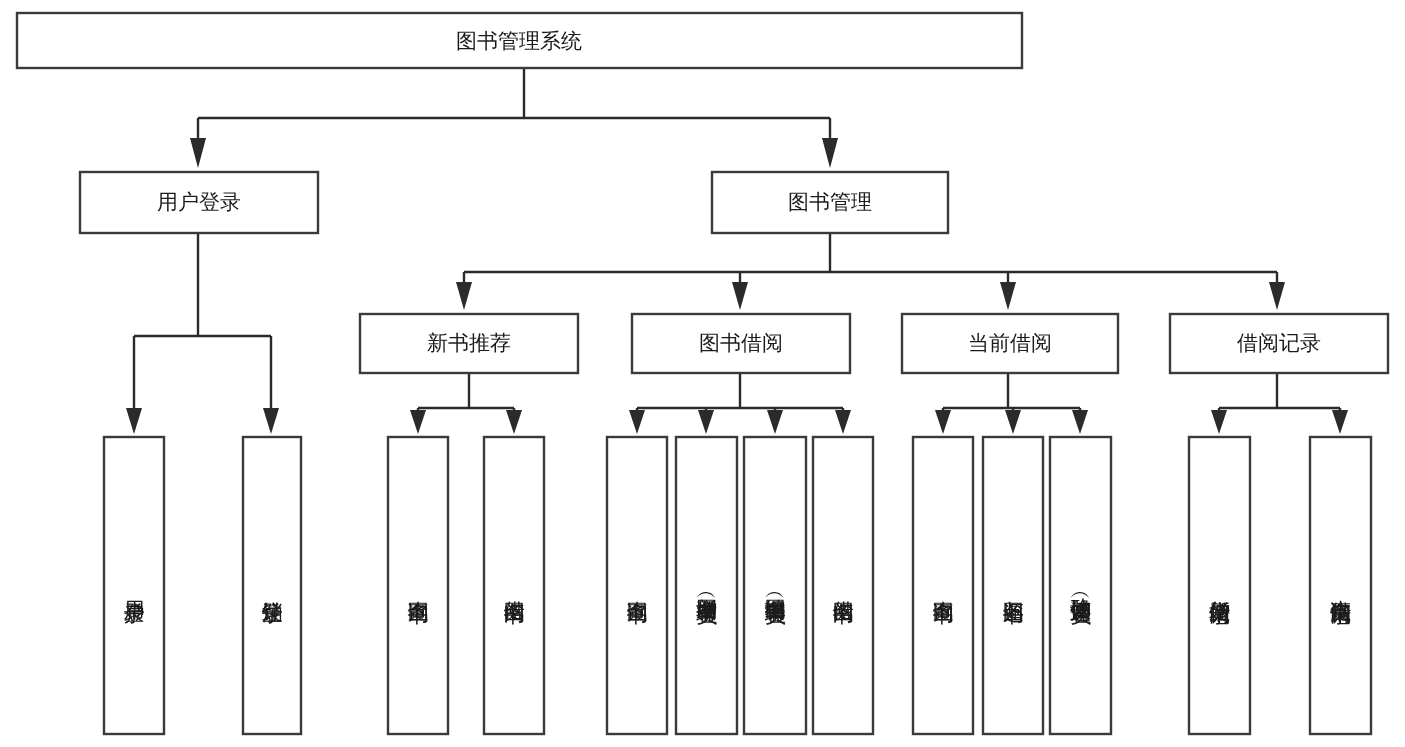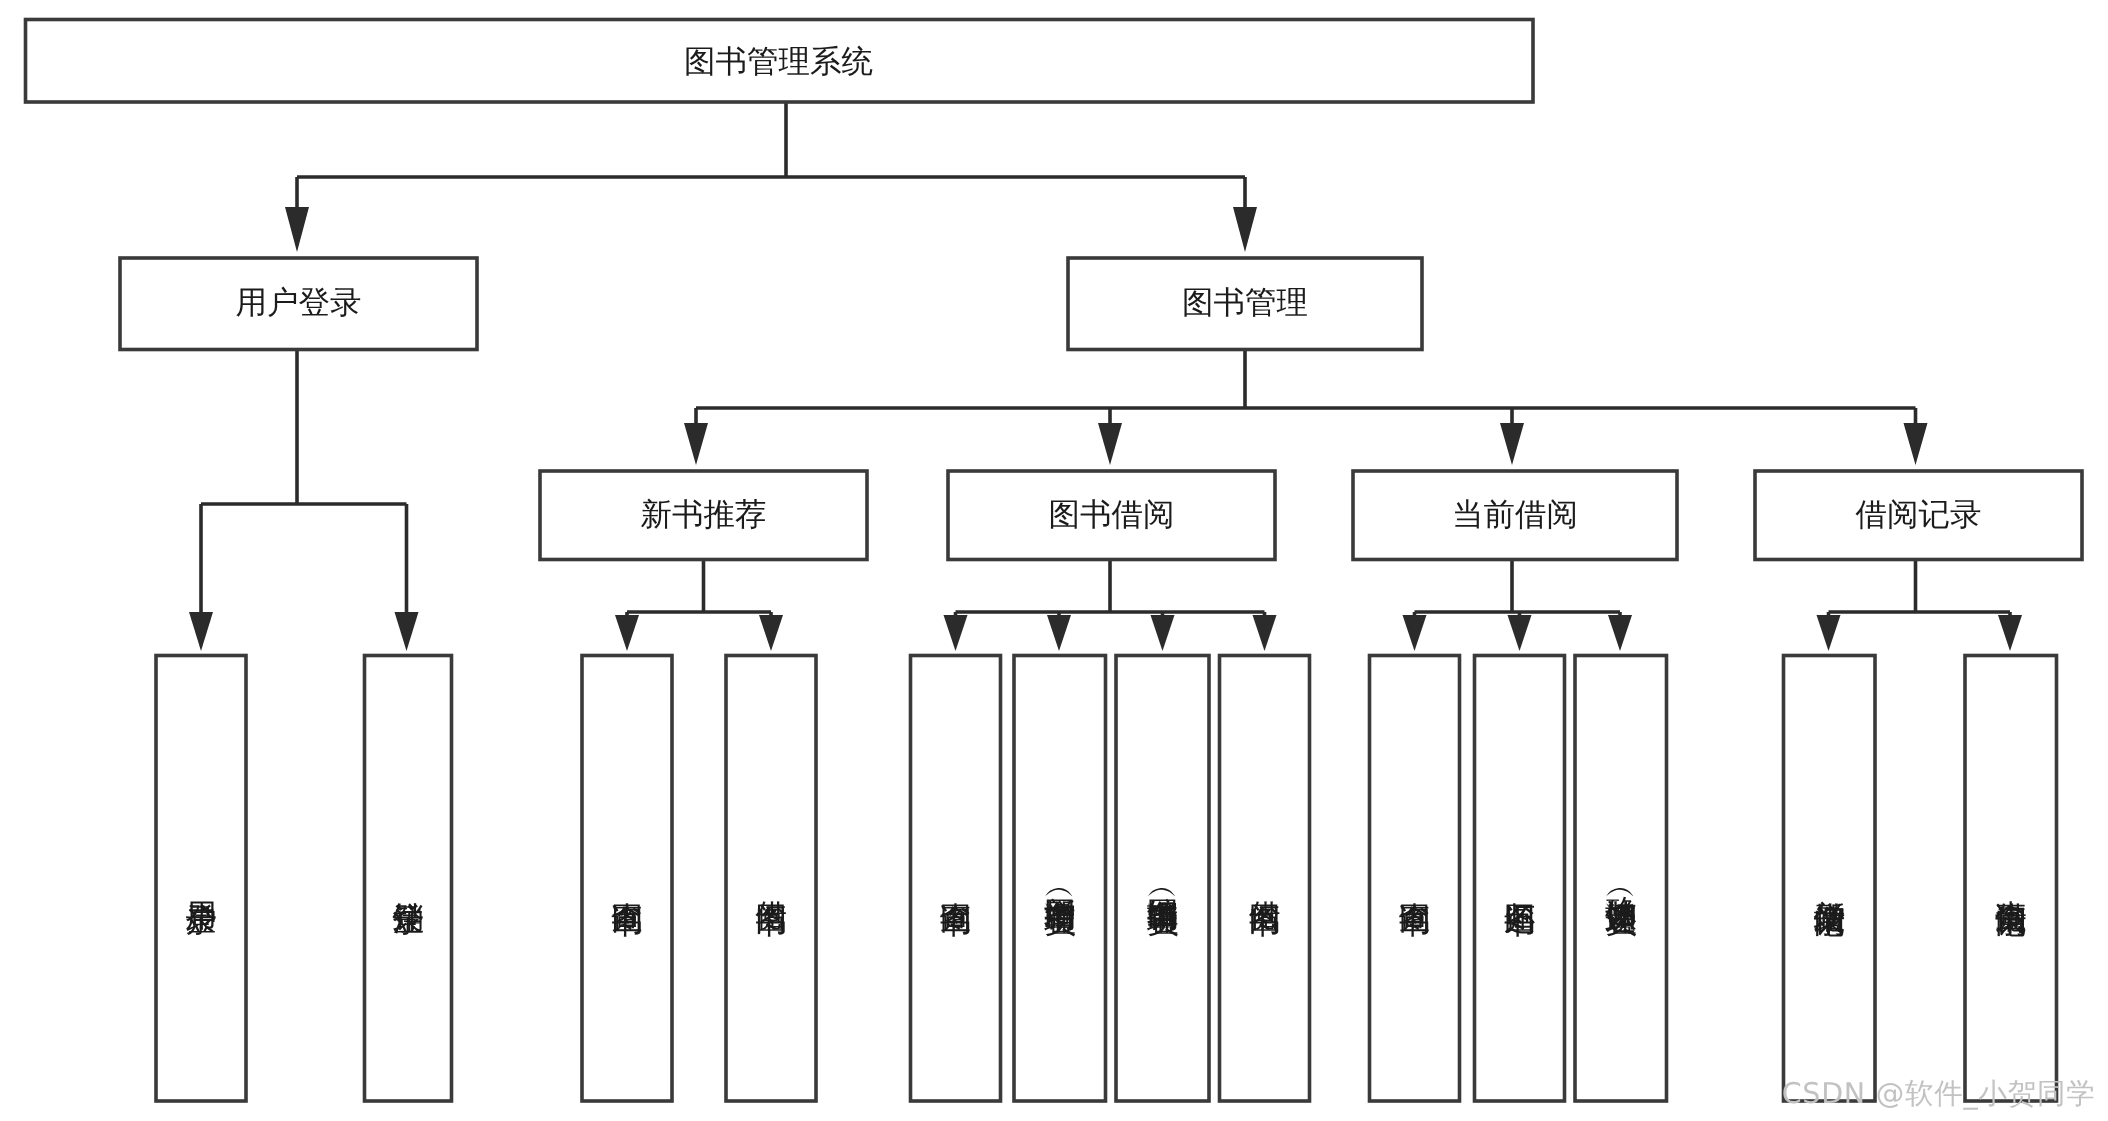--- a/index.html
+++ b/index.html
@@ -216,15 +216,14 @@
   <div class="leaf-label" style="left:607px;  top:437px; width:60px; height:297px;">查询图书</div>
   <div class="leaf-label" style="left:676px;  top:437px; width:61px; height:297px;">新增图书（管理员）</div>
   <div class="leaf-label" style="left:744px;  top:437px; width:62px; height:297px;">编辑图书（管理员）</div>
   <div class="leaf-label" style="left:813px;  top:437px; width:60px; height:297px;">借阅图书</div>
   <div class="leaf-label" style="left:913px;  top:437px; width:60px; height:297px;">查询图书</div>
   <div class="leaf-label" style="left:983px;  top:437px; width:60px; height:297px;">归还图书</div>
   <div class="leaf-label" style="left:1050px; top:437px; width:61px; height:297px;">确认归还（管理员）</div>
   <div class="leaf-label" style="left:1189px; top:437px; width:61px; height:297px;">新增借阅记录</div>
   <div class="leaf-label" style="left:1310px; top:437px; width:61px; height:297px;">查询借阅记录</div>
 
-  <div class="watermark">CSDN @软件_小贺同学</div>
 
 </div>
 
 </body></html>

